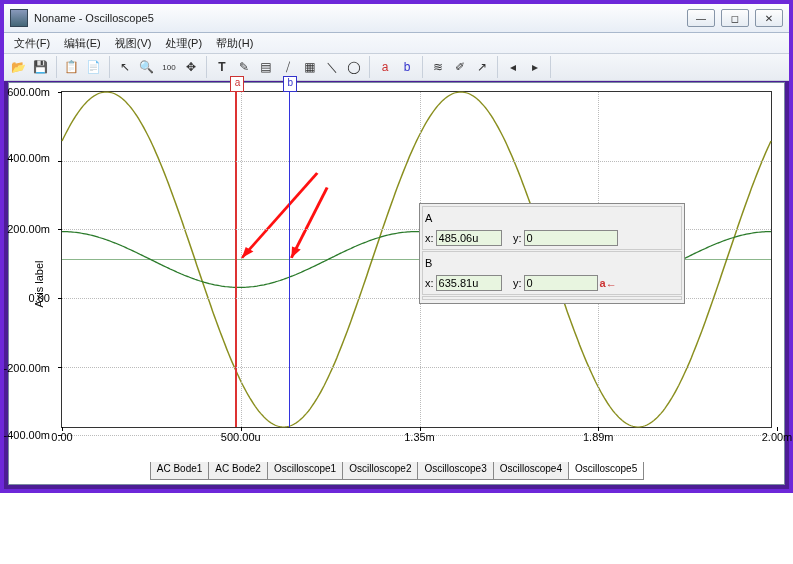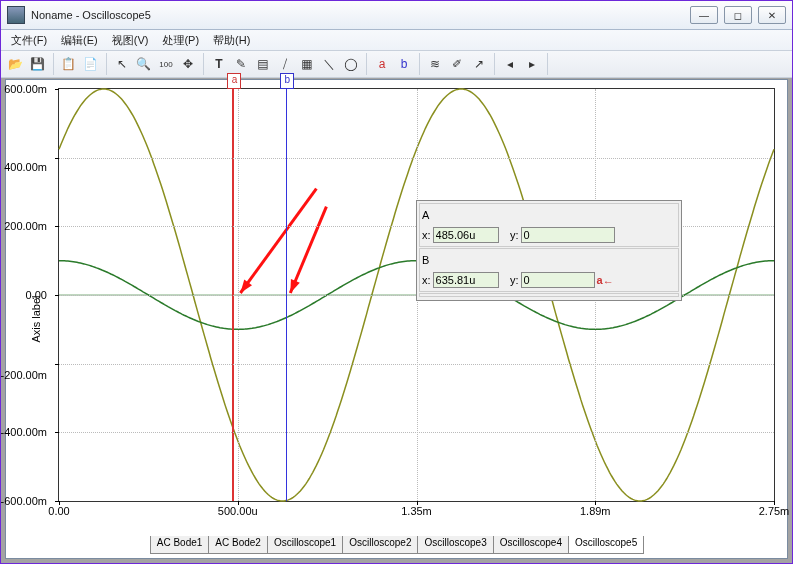--- a/index.html
+++ b/index.html
@@ -1,16 +1,16 @@
 <!DOCTYPE html>
 <html><head>
 <meta charset="utf-8">
 <style>
   html,body{margin:0;padding:0;font-family:Tahoma,Arial,sans-serif;font-size:11px;background:#fff;}
-  .window{width:793px;height:564px;border:1px solid #6d28d9;box-sizing:border-box;position:relative;background:#a3a3a3;}
+  .window{width:793px;height:493px;border:4px solid #6d28d9;box-sizing:border-box;position:relative;background:#4c1d95;}
   .titlebar{height:28px;background:linear-gradient(#fdfdfe,#e8eef6);border-bottom:1px solid #a9b8cc;display:flex;align-items:center;padding:0 6px;}
   .titlebar .icon{width:16px;height:16px;margin-right:6px;background:linear-gradient(#89b,#467);border:1px solid #345;}
   .titlebar .title{flex:1;color:#222;}
   .winbtns{display:flex;gap:6px;}
   .winbtn{width:26px;height:16px;border:1px solid #8695a8;border-radius:2px;background:linear-gradient(#fdfdfd,#e6ecf3);display:flex;align-items:center;justify-content:center;font-size:10px;color:#333;}
   .menubar{height:20px;background:linear-gradient(#f7f9fc,#eef2f8);border-bottom:1px solid #c8d0db;display:flex;align-items:center;padding:0 4px;gap:2px;}
   .menuitem{padding:2px 6px;color:#222;}
   .toolbar{height:26px;background:linear-gradient(#f5f7fa,#e8ecf2);border-bottom:1px solid #c8d0db;display:flex;align-items:center;padding:0 4px;gap:2px;}
   .tbgroup{display:flex;align-items:center;border-right:1px solid #c8d0db;padding-right:4px;margin-right:2px;height:22px;}
   .tbtn{width:20px;height:20px;border:1px solid transparent;display:flex;align-items:center;justify-content:center;font-size:12px;color:#333;}
@@ -120,46 +120,46 @@
         <div class="cursor-lbl" style="border-color:#c33;color:#c33">a</div>
       </div>
       <div class="cursor cursor-b" id="cB" style="left: 227.302px;">
         <div class="cursor-lbl" style="border-color:#33c;color:#33c">b</div>
       </div>
     <div class="ytick" style="top: 412px;">-600.00m</div>
         <div class="gridline" style="left: -4px; width: 4px; height: 1px; top: 412px;"></div>
         <div class="ytick" style="top: 343.333px;">-400.00m</div>
         <div class="gridline" style="left: -4px; width: 4px; height: 1px; top: 343.333px;"></div>
         <div style="position: absolute; left: 0px; right: 0px; top: 343.333px; height: 0px; border-top: 1px dotted rgb(187, 187, 187);"></div>
-        <div class="ytick" style="top: 286px; text-align: right;">-200.00m</div>
+        <div class="ytick" style="top: 276px; text-align: right;">-200.00m</div>
         <div class="gridline" style="left: -4px; width: 4px; height: 1px; top: 274.667px;"></div>
         <div style="position: absolute; left: 0px; right: 0px; top: 274.667px; height: 0px; border-top: 1px dotted rgb(187, 187, 187);"></div>
         <div class="ytick" style="top: 206px;">0.00</div>
         <div class="gridline" style="left: -4px; width: 4px; height: 1px; top: 206px;"></div>
         <div style="position: absolute; left: 0px; right: 0px; top: 206px; height: 0px; border-top: 1px dotted rgb(187, 187, 187);"></div>
         <div class="ytick" style="top: 137.333px;">200.00m</div>
         <div class="gridline" style="left: -4px; width: 4px; height: 1px; top: 137.333px;"></div>
         <div style="position: absolute; left: 0px; right: 0px; top: 137.333px; height: 0px; border-top: 1px dotted rgb(187, 187, 187);"></div>
-        <div class="ytick" style="top: 78px; text-align: center;">400.00m</div>
+        <div class="ytick" style="top: 66px; text-align: center;">400.00m</div>
         <div class="gridline" style="left: -4px; width: 4px; height: 1px; top: 68.6667px;"></div>
         <div style="position: absolute; left: 0px; right: 0px; top: 68.6667px; height: 0px; border-top: 1px dotted rgb(187, 187, 187);"></div>
         <div class="ytick" style="top: 0px;">600.00m</div>
         <div class="gridline" style="left: -4px; width: 4px; height: 1px; top: 0px;"></div>
         <div class="xtick" style="left: 0px;">0.00</div>
         <div class="gridline" style="top: 100%; height: 4px; width: 1px; left: 0px;"></div>
         <div class="xtick" style="left: 178.75px;">500.00u</div>
         <div class="gridline" style="top: 100%; height: 4px; width: 1px; left: 178.75px;"></div>
         <div style="position: absolute; top: 0px; bottom: 0px; left: 178.75px; width: 0px; border-left: 1px dotted rgb(187, 187, 187);"></div>
         <div class="xtick" style="left: 357.5px;">1.35m</div>
         <div class="gridline" style="top: 100%; height: 4px; width: 1px; left: 357.5px;"></div>
         <div style="position: absolute; top: 0px; bottom: 0px; left: 357.5px; width: 0px; border-left: 1px dotted rgb(187, 187, 187);"></div>
         <div class="xtick" style="left: 536.25px;">1.89m</div>
         <div class="gridline" style="top: 100%; height: 4px; width: 1px; left: 536.25px;"></div>
         <div style="position: absolute; top: 0px; bottom: 0px; left: 536.25px; width: 0px; border-left: 1px dotted rgb(187, 187, 187);"></div>
-        <div class="xtick" style="left: 715px;">2.75m</div>
+        <div class="xtick" style="left: 715px;">2.00m</div>
         <div class="gridline" style="top: 100%; height: 4px; width: 1px; left: 715px;"></div>
       </div>
 
     <div class="readout" style="top:120px;left:410px;width:260px">
       <div class="sec">
         <div class="row">
           <span style="width:100%">A</span>
         </div>
         <div class="row">
           <span>x:</span>

